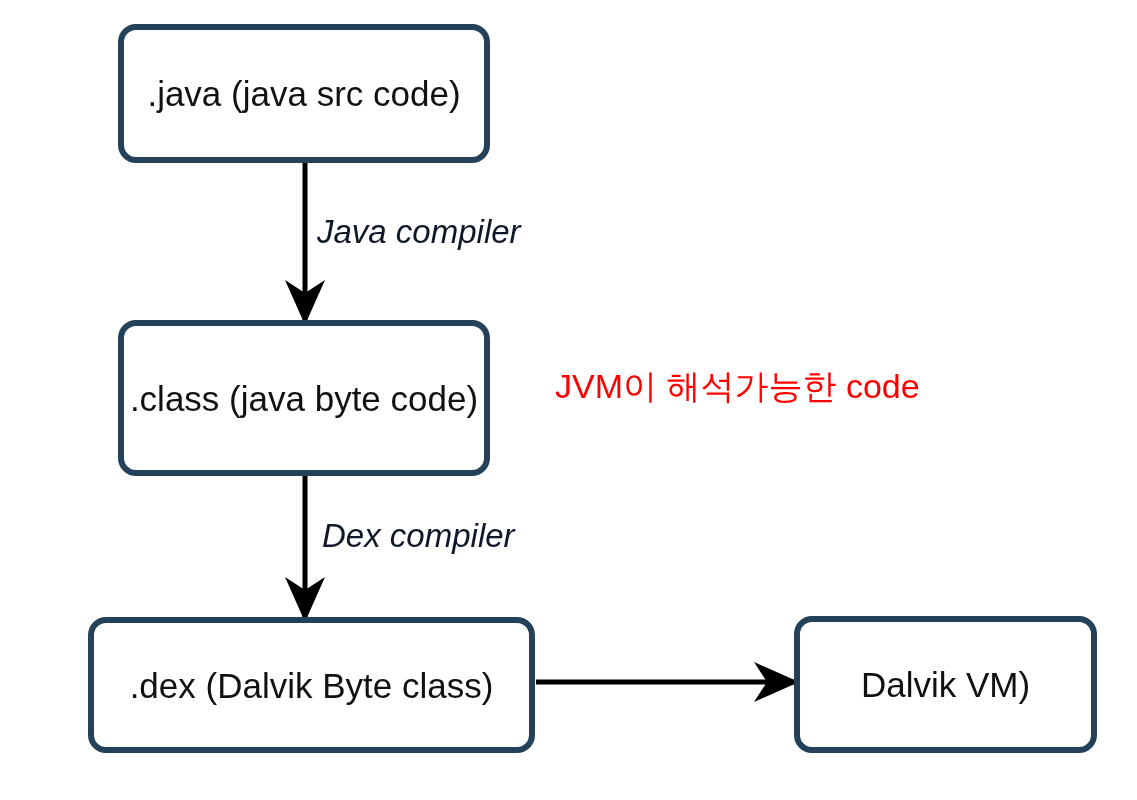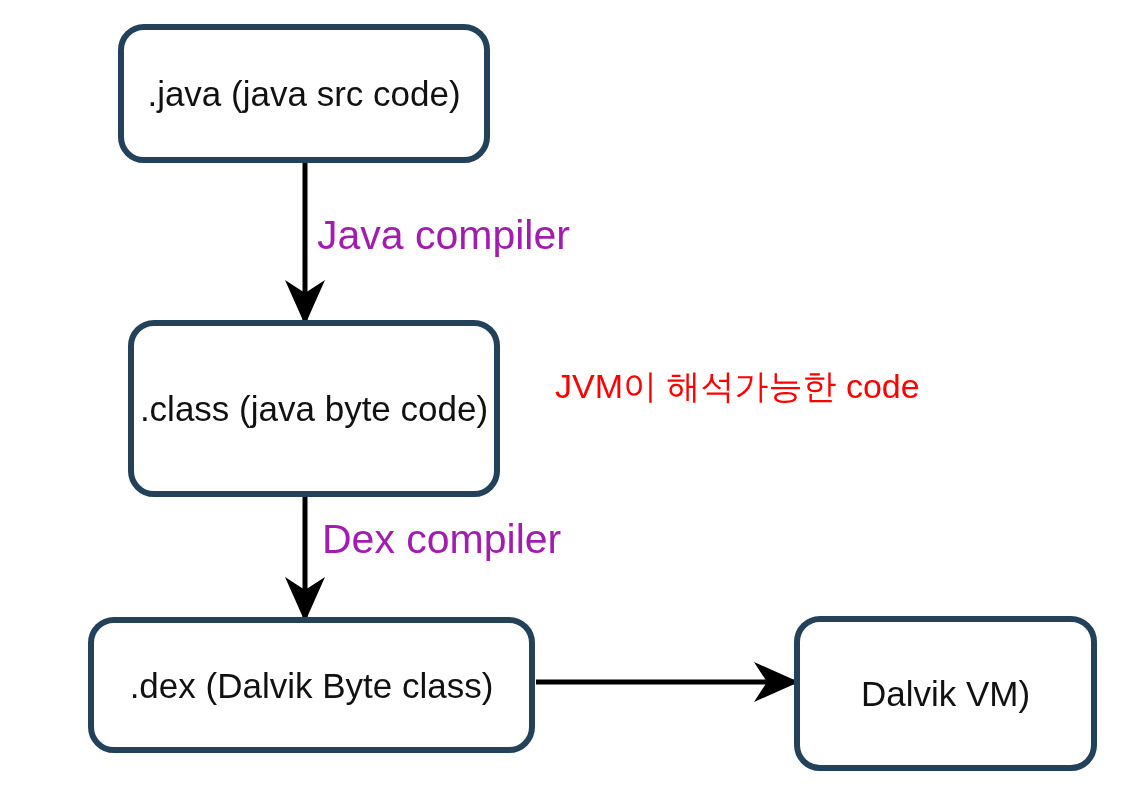--- a/index.html
+++ b/index.html
@@ -14,21 +14,21 @@
     position: relative;
     width: 1137px;
     height: 800px;
     background: #ffffff;
     overflow: hidden;
   }
   .node {
     position: absolute;
     box-sizing: border-box;
     border: 6px solid #24415A;
-    border-radius: 26px;
+    border-radius: 18px;
     background: #ffffff;
     display: flex;
     align-items: center;
     justify-content: center;
   }
   .node-label {
     color: #111111;
     font-size: 35px;
     line-height: 1;
     white-space: nowrap;
@@ -39,58 +39,58 @@
     left: 118px;
     top: 24px;
     width: 372px;
     height: 139px;
   }
   
   #node-class {
     left: 118px;
     top: 320px;
     width: 372px;
-    height: 177px;
-    margin-left: 10px;
+    height: 156px;
   }
   #node-class .node-label {
     font-size: 35px;
   }
   
   #node-dex {
     left: 88px;
     top: 617px;
     width: 447px;
     height: 136px;
   }
   
   #node-vm {
     left: 794px;
     top: 616px;
     width: 303px;
-    height: 155px;
+    height: 137px;
   }
 
   
   #connectors {
     position: absolute;
     left: 0;
     top: 0;
     width: 1137px;
     height: 800px;
     pointer-events: none;
   }
 
   
   .edge-label {
     position: absolute;
-    color: #a21caf;
-    font-size: 41px;
+    color: #0f172a;
+    font-size: 33px;
     line-height: 1;
     white-space: nowrap;
+    font-style: italic;
   }
   #label-java-compiler {
     left: 317px;
     top: 215px;
   }
   #label-dex-compiler {
     left: 322px;
     top: 519px;
   }
 

